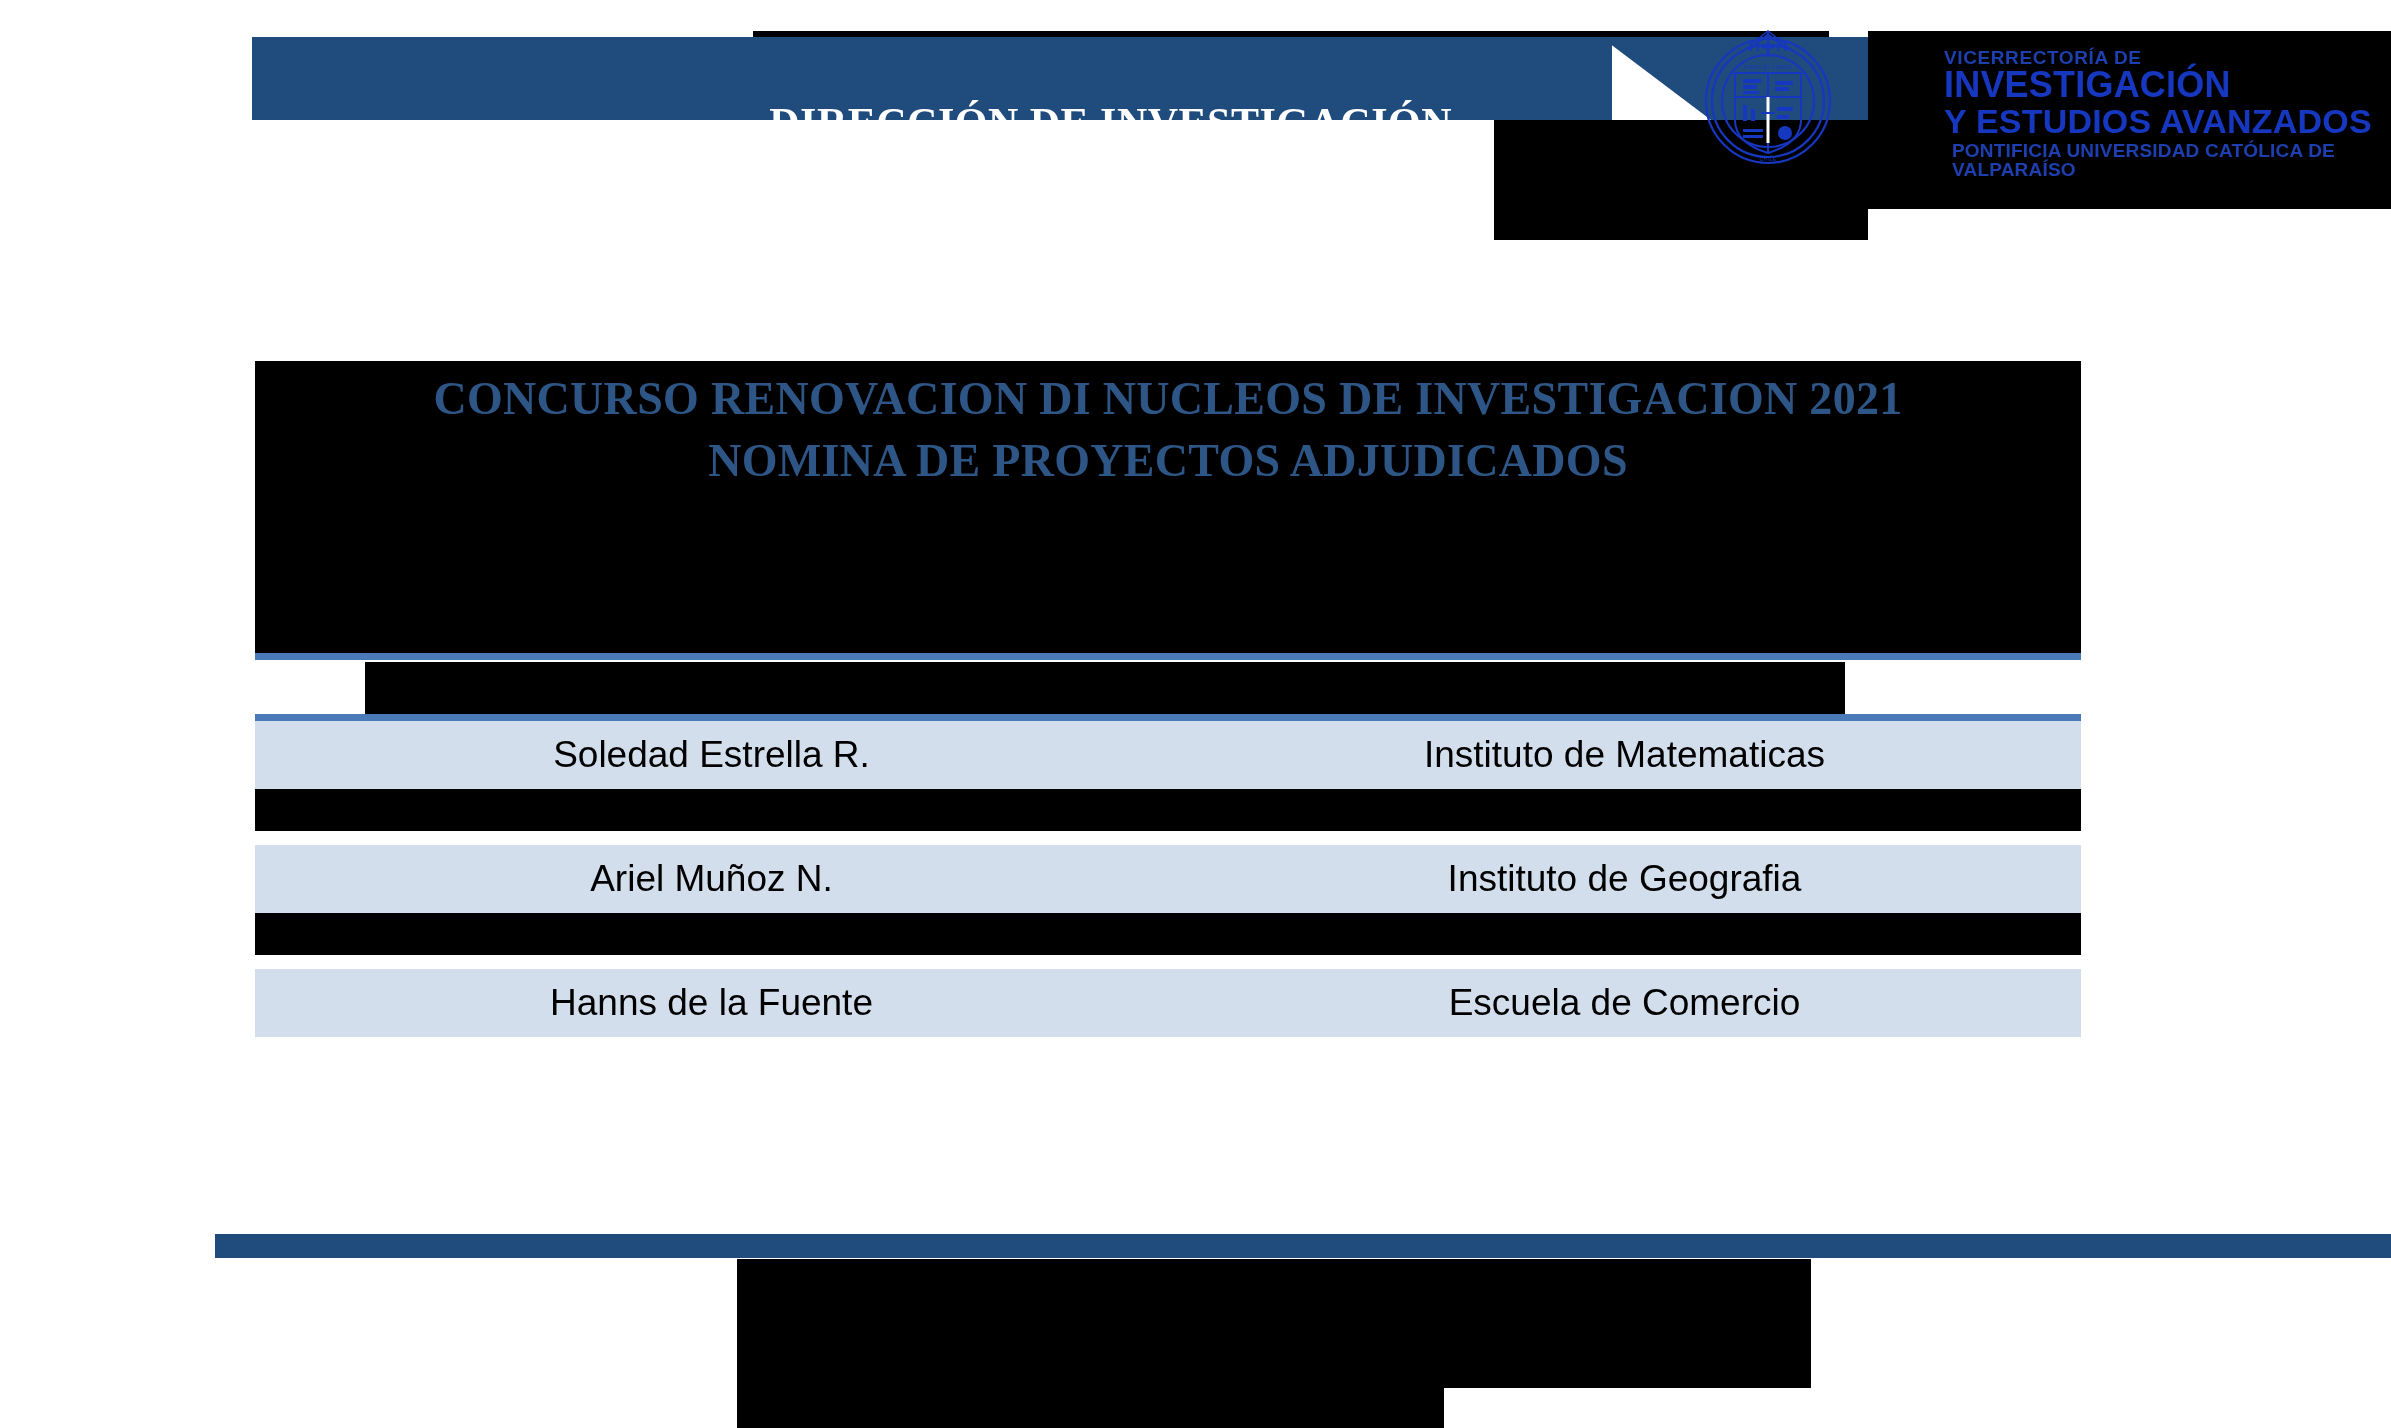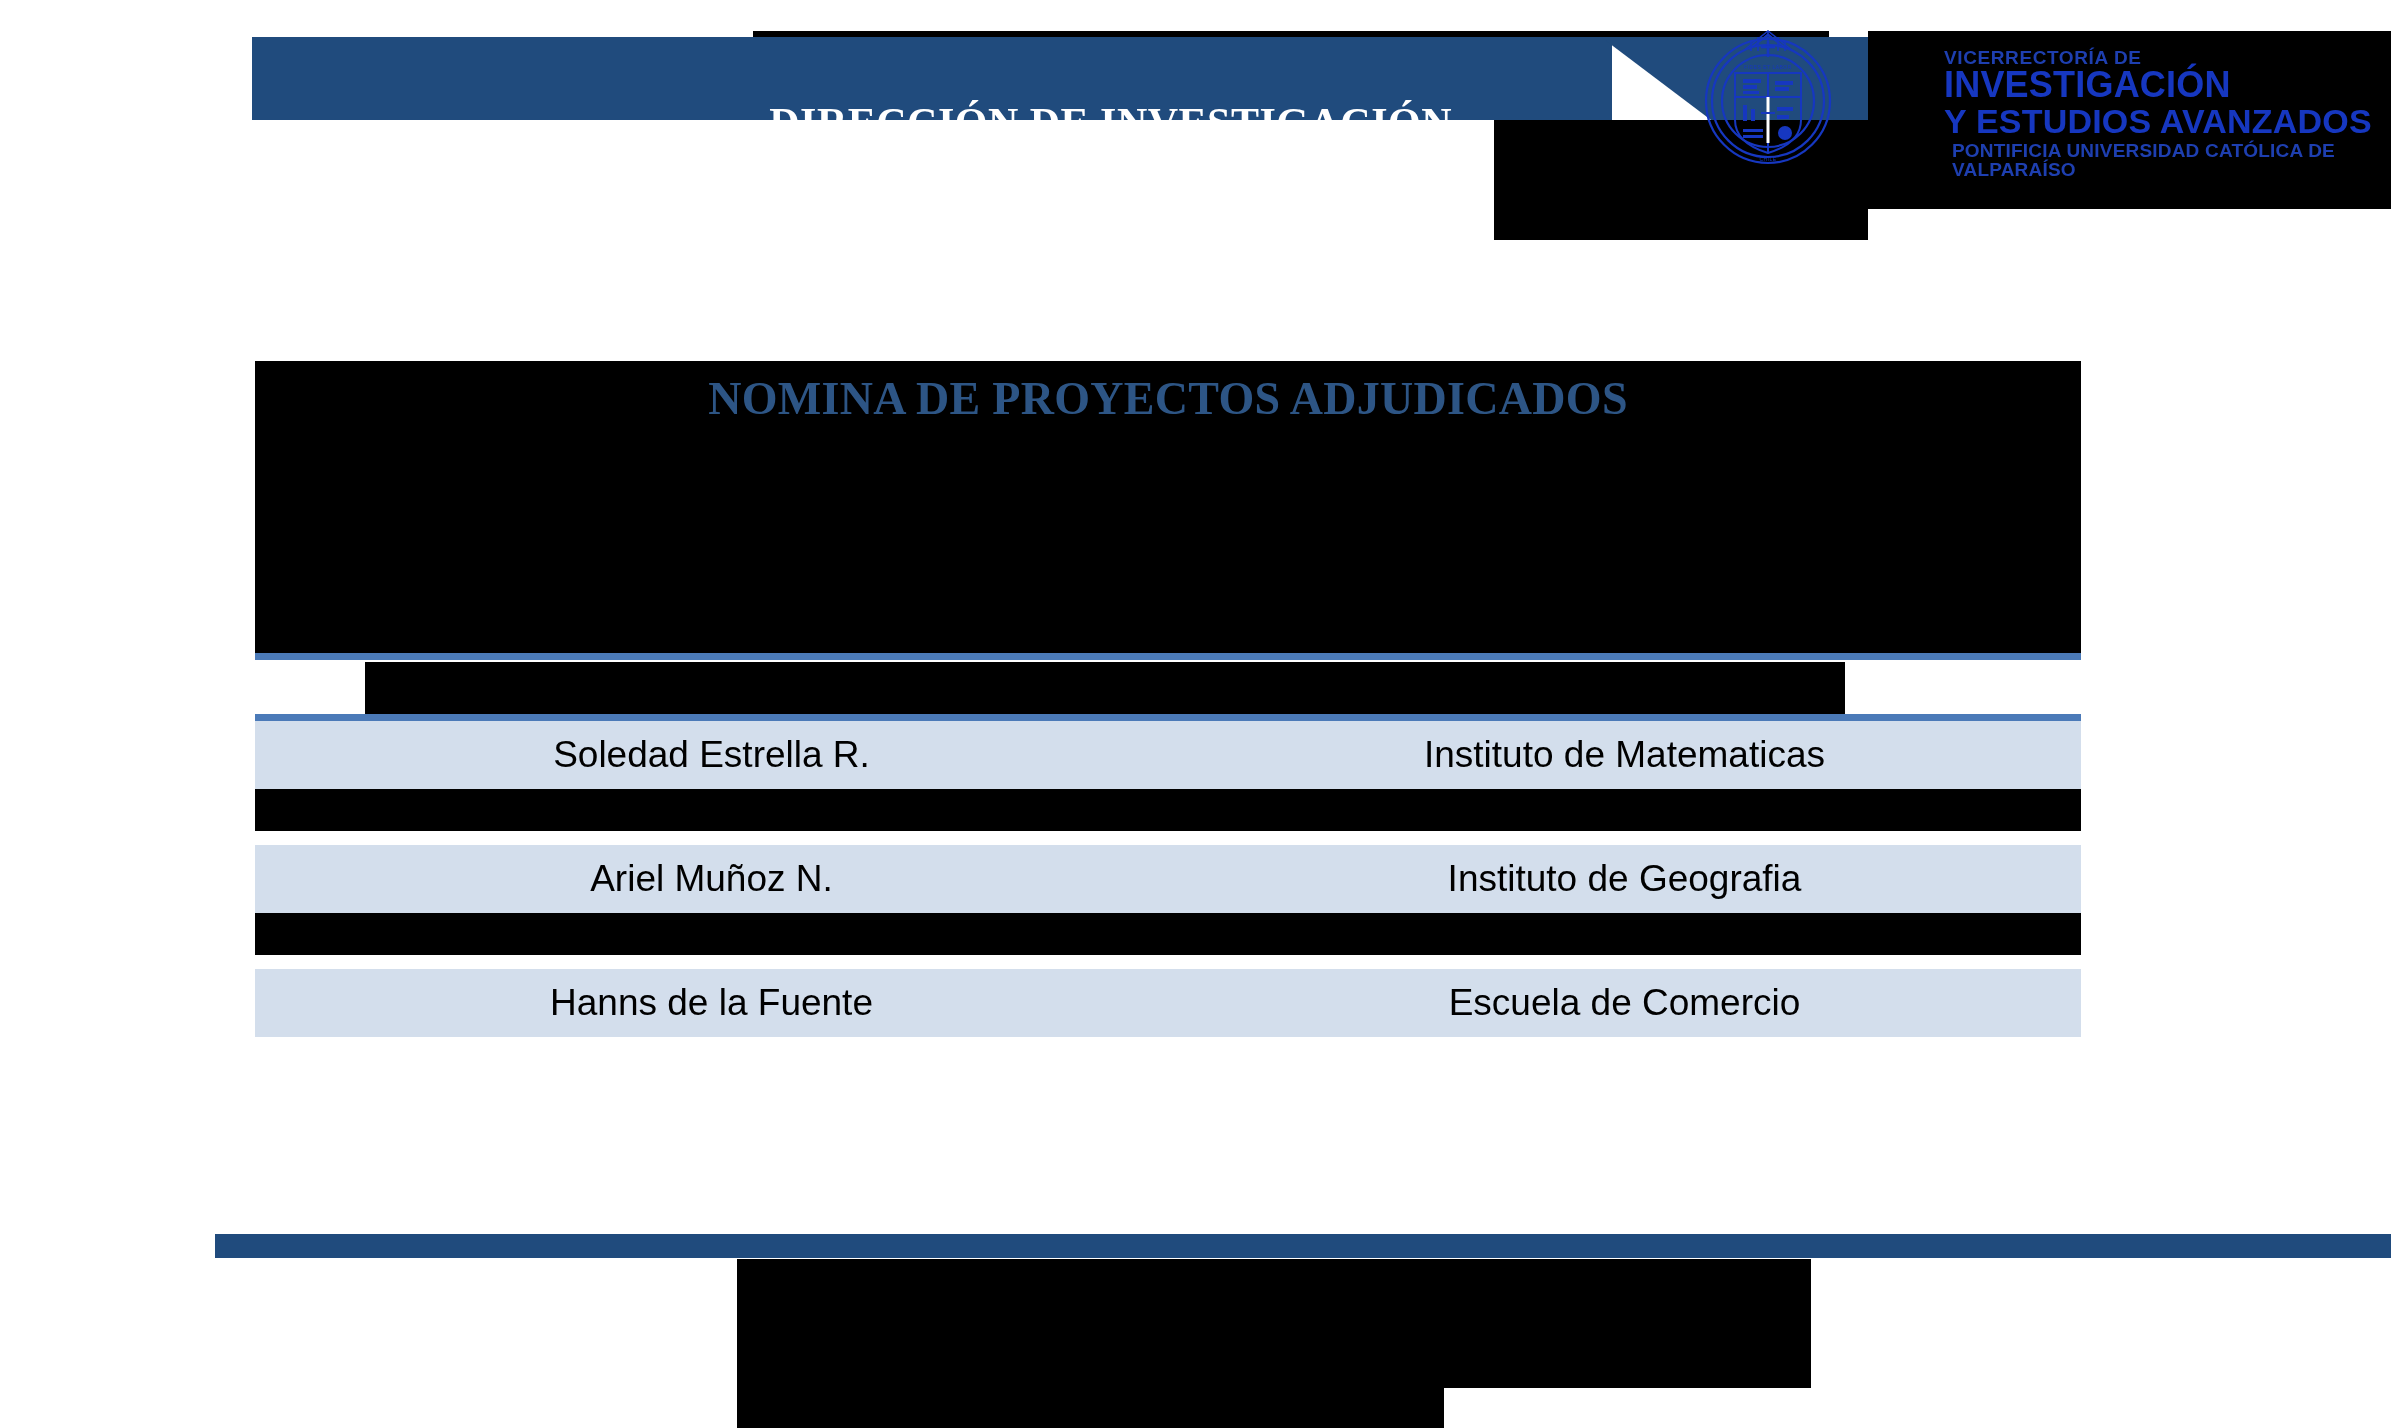--- a/index.html
+++ b/index.html
@@ -323,20 +323,21 @@
   <div class="logo-text">
     <span class="l1">VICERRECTORÍA DE</span>
     <span class="l2">INVESTIGACIÓN</span>
     <span class="l3">Y ESTUDIOS AVANZADOS</span>
     <span class="l4">PONTIFICIA UNIVERSIDAD CATÓLICA DE VALPARAÍSO</span>
   </div>
 
   <div class="redact redact-title"></div>
 
   <div class="slide-title">
+    <span>CONCURSO RENOVACION DI NUCLEOS DE INVESTIGACION 2021</span>
     <span class="line2">NOMINA DE PROYECTOS ADJUDICADOS</span>
   </div>
 
   <div class="rule-blue rule-title-bottom"></div>
   <div class="redact redact-subtitle"></div>
   <div class="rule-blue rule-table-top"></div>
 
   <div class="table">
 
     <div class="table-row">

